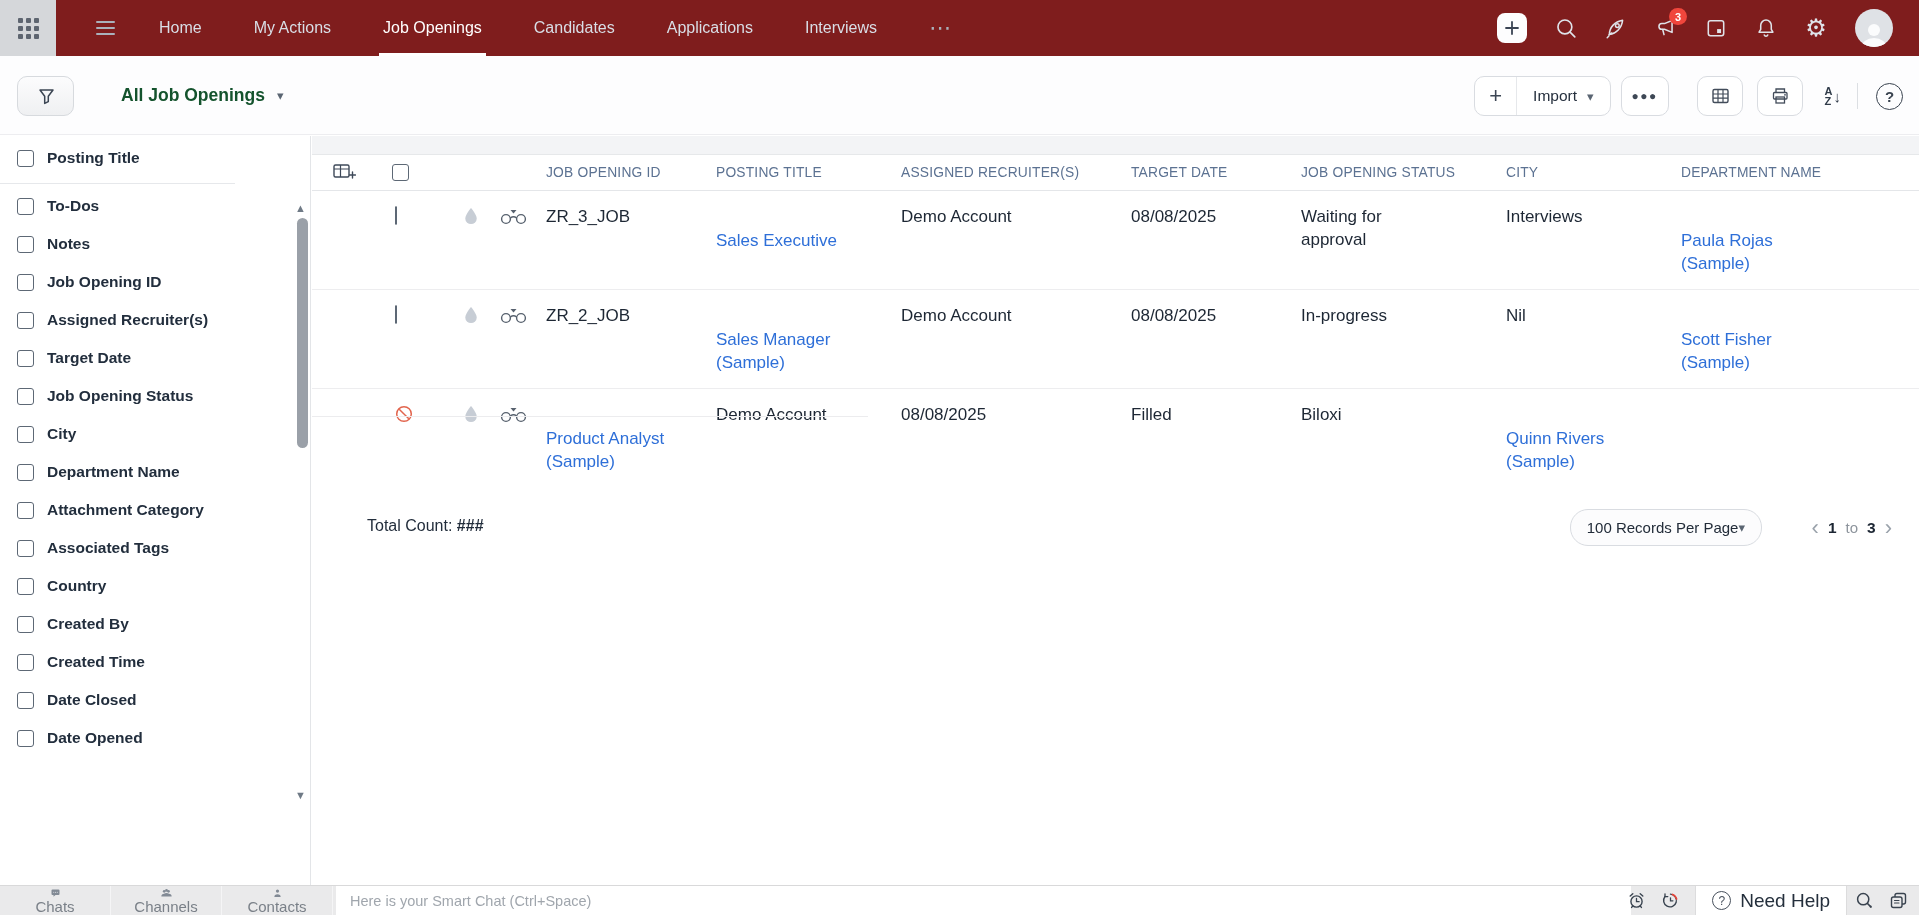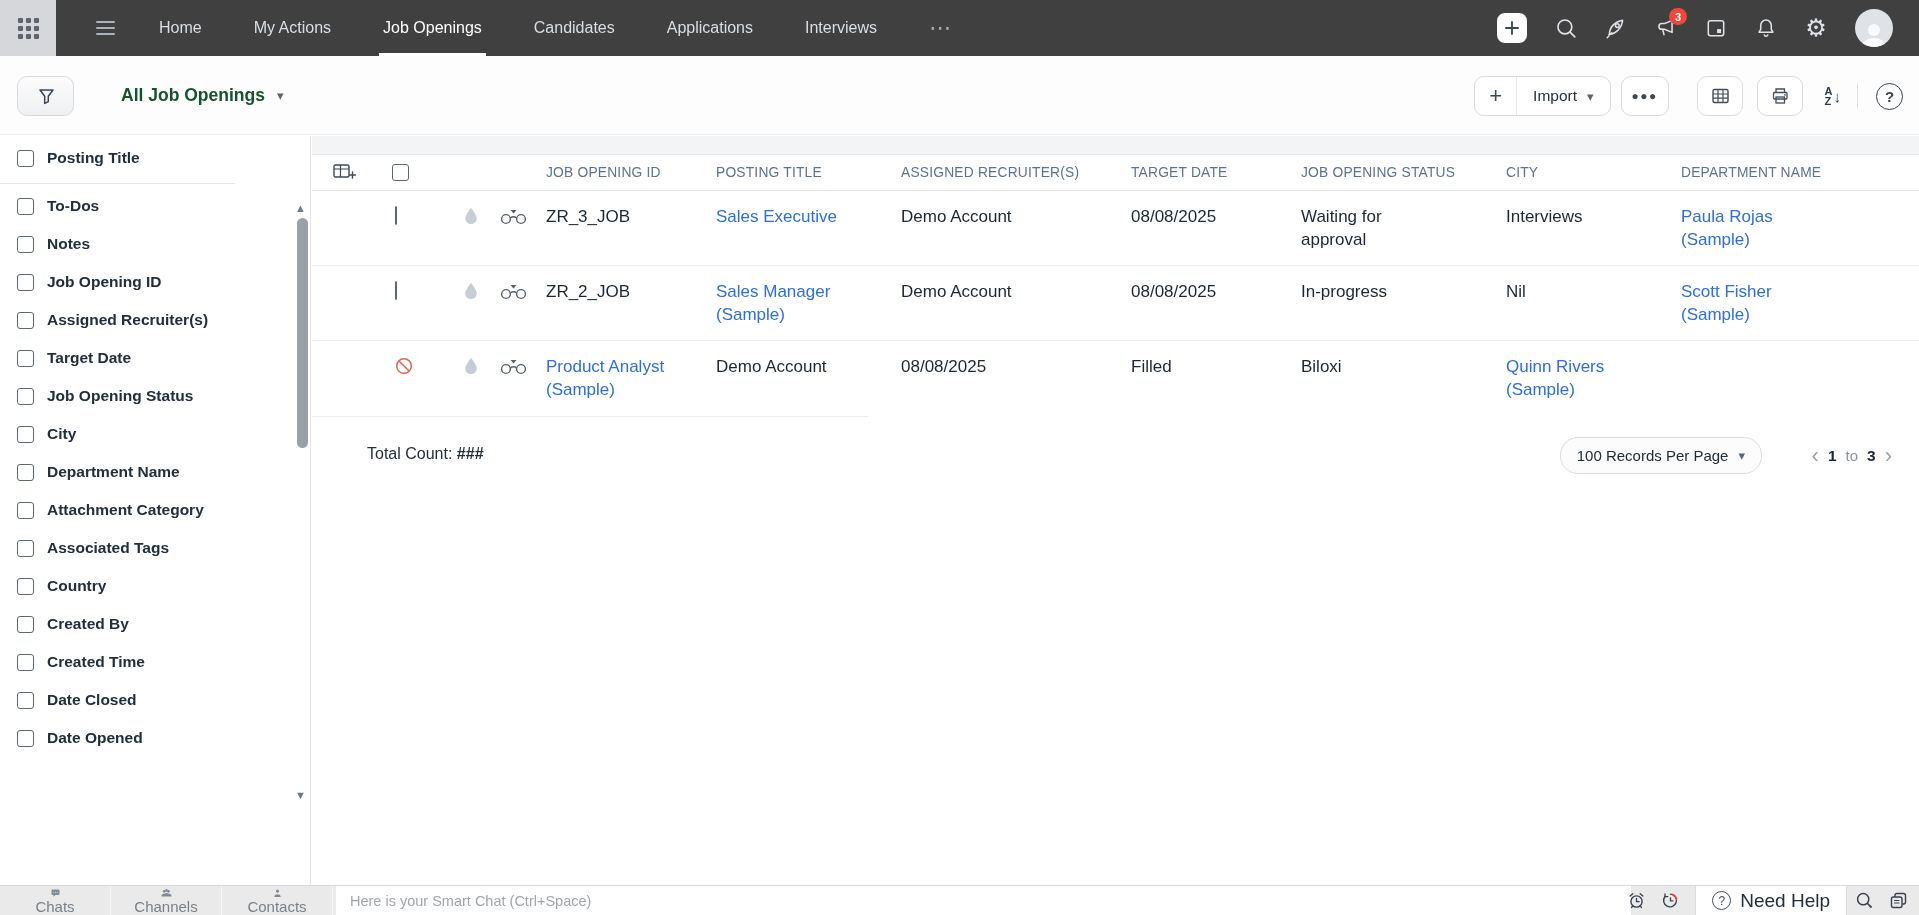--- a/index.html
+++ b/index.html
@@ -1,21 +1,21 @@
 <!DOCTYPE html>
 <html><head>
 <meta charset="utf-8">
 <style>
   * { box-sizing: border-box; margin: 0; padding: 0; }
   html,body { width:1919px; height:915px; overflow:hidden; background:#fff;
     font-family:"Liberation Sans","DejaVu Sans",sans-serif; }
   .stage { position:relative; width:1919px; height:915px; background:#fff; }
 
   
-  .navbar { position:absolute; top:0; left:0; right:0; height:56px; background:#404040; display:flex; align-items:stretch; }
+  .navbar { position:absolute; top:0; left:0; right:0; height:56px; background:#7f1d1d; display:flex; align-items:stretch; }
   .waffle-btn { width:56px; height:56px; background:#d5d7da; display:flex; align-items:center; justify-content:center; cursor:pointer; }
   .waffle { display:grid; grid-template-columns:repeat(3,5px); grid-template-rows:repeat(3,5px); gap:3px; }
   .waffle i { background:#5e6570; border-radius:1px; }
   .hamburger { margin-left:40px; align-self:center; display:flex; flex-direction:column; gap:4px; cursor:pointer; }
   .hamburger i { width:19px; height:2px; background:#aab1bb; border-radius:1px; }
   .nav-items { display:flex; margin-left:40px; align-items:stretch; }
   .nav-item { display:flex; align-items:center; padding:0 4px; margin-right:44px; font-size:16px; color:#d9dee6;
     border-bottom:3px solid transparent; border-top:3px solid transparent; cursor:pointer; white-space:nowrap; }
   .nav-item.active { color:#fff; border-bottom-color:#fff; font-weight:500; }
   .nav-more { font-size:22px; color:#aab1bb; letter-spacing:1px; }
@@ -77,31 +77,31 @@
   .hcell { font-size:13.8px; color:#5c7292; font-weight:500; letter-spacing:.2px; padding-left:9px; white-space:nowrap; }
   .h-icons { display:flex; align-items:center; }
   .addcol { margin-left:20px; cursor:pointer; }
   .h-check { margin-left:36px; }
   .drow { min-height:74px; border-bottom:1px solid #ededef; }
   .drow.last { border-bottom:none; }
   .c-sel { padding:16px 0 0 83px; }
   .c-flame { padding:16px 0 0 17px; }
   .c-glass { padding:17px 0 0 8px; cursor:pointer; }
   .dcell { padding:14px 6px 14px 9px; font-size:17px; color:#1d2734; line-height:23px; }
-  a.cell-link { color:#2e6fd8; text-decoration:none; cursor:pointer; }
+  a.cell-link { color:#2e6fd8; text-decoration:none; cursor:pointer;margin-top:24px; }
   .wrap-title { display:inline-block; max-width:150px; }
   .wrap-status { display:inline-block; max-width:125px; }
   .wrap-dept { display:inline-block; max-width:128px; }
   .row3-underline { position:absolute; left:0; top:280px; width:556px; height:1px; background:#ececee; }
 
   .table-footer { position:relative; height:90px; }
   .total-count { position:absolute; left:55px; top:30px; font-size:16px; color:#232e3c; }
   .total-count b { font-weight:700; }
   .records-btn { position:absolute; right:157px; top:22px; height:37px; padding:0 16px; border:1px solid #d9dce1; border-radius:18px;
-    background:#fcfcfd; display:flex; align-items:center; gap:10px; font-size:15px; color:#222c39; cursor:pointer; }
+    background:#fcfcfd; display:flex; align-items:center; font-size:15px; color:#222c39; cursor:pointer; }
   .page-range { position:absolute; right:27px; top:22px; height:37px; display:flex; align-items:center; gap:9px; }
   .chev { font-size:22px; color:#9aa2ab; line-height:1; cursor:pointer; }
   .pg-num { font-size:15.5px; font-weight:700; color:#1c2633; }
   .pg-to { font-size:15px; color:#8d949c; }
 
   
   .chatbar { position:absolute; bottom:0; left:0; right:0; height:30px; background:#eaeaeb; border-top:1px solid #d9d9da; overflow:hidden; }
   .chat-tabs { position:absolute; left:0; top:0; bottom:0; display:flex; }
   .chat-tab { width:111px; display:flex; flex-direction:column; align-items:center; padding-top:3px; border-right:1px solid #f5f5f6; cursor:pointer; }
   .chat-tab-label { font-size:15px; color:#7a8088; margin-top:1px; }

